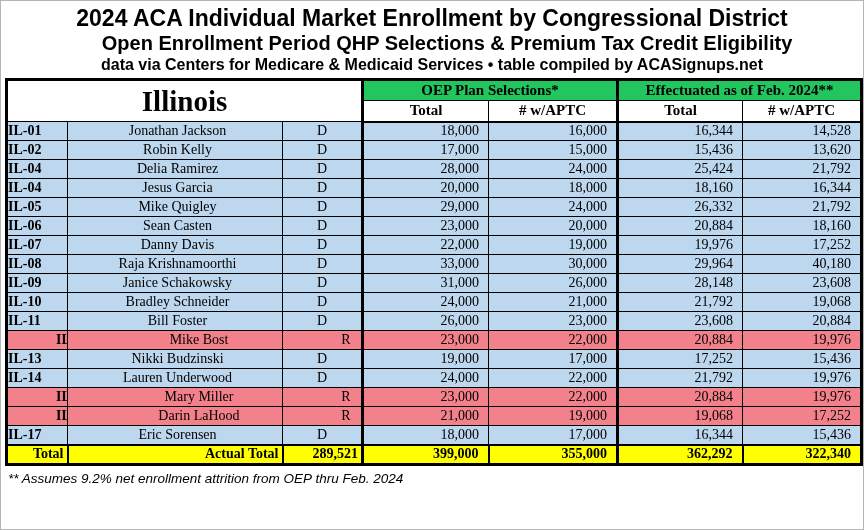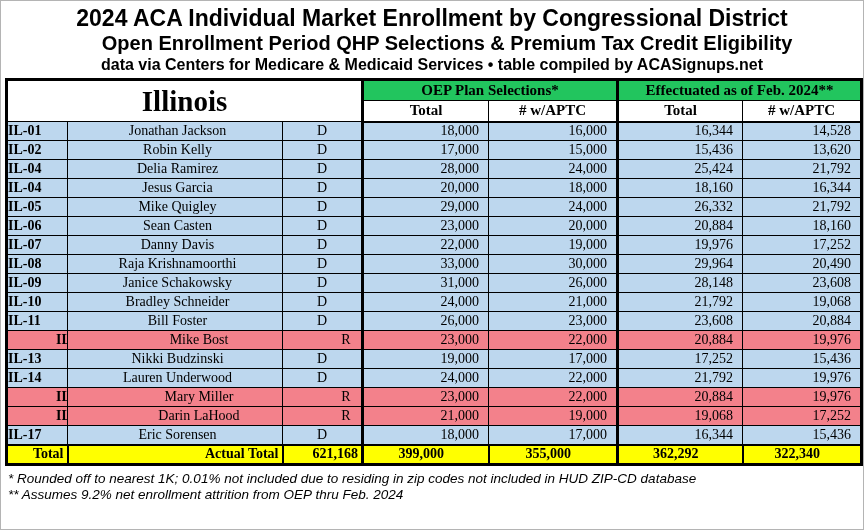--- a/index.html
+++ b/index.html
@@ -47,21 +47,20 @@
   .num   { text-align: right; padding-right: 9px; }
   .sec-left { border-left: 3px solid #000; }
   tr.dem td { background: var(--dem); }
   tr.gop td { background: var(--gop); padding-left: 48px; }
   tr.total td {
     background: var(--tot);
     font-weight: bold;
     border-top: 2px solid #000;
     border-left-width: 2px;
     height: 20px;
-    text-align: center;
   }
   tr.total td.sec-left { border-left-width: 3px; }
   tr.total td.tight { text-align: right; padding-right: 3px; }
   .footnotes {
     margin: 5px 0 0 7px;
     font-style: italic;
     font-size: 13.5px;
     line-height: 16px;
   }
 </style>
@@ -161,21 +160,21 @@
         <td class="num sec-left">19,976</td>
         <td class="num">17,252</td>
       </tr>
       <tr class="dem">
         <td class="dist">IL-08</td>
         <td class="name">Raja Krishnamoorthi</td>
         <td class="party">D</td>
         <td class="num sec-left">33,000</td>
         <td class="num">30,000</td>
         <td class="num sec-left">29,964</td>
-        <td class="num">20,490</td>
+        <td class="num">40,180</td>
       </tr>
       <tr class="dem">
         <td class="dist">IL-09</td>
         <td class="name">Janice Schakowsky</td>
         <td class="party">D</td>
         <td class="num sec-left">31,000</td>
         <td class="num">26,000</td>
         <td class="num sec-left">28,148</td>
         <td class="num">23,608</td>
       </tr>
@@ -249,25 +248,24 @@
         <td class="num sec-left">18,000</td>
         <td class="num">17,000</td>
         <td class="num sec-left">16,344</td>
         <td class="num">15,436</td>
       </tr>
     </tbody>
   <tfoot>
     <tr class="total">
       <td class="tight">Total</td>
       <td class="tight">Actual Total</td>
-      <td class="tight">621,168</td>
+      <td class="tight">289,521</td>
       <td class="num sec-left">399,000</td>
       <td class="num">355,000</td>
       <td class="num sec-left">362,292</td>
       <td class="num">322,340</td>
     </tr>
   </tfoot>
 </table>
 
 <div class="footnotes">
-  <div>* Rounded off to nearest 1K; 0.01% not included due to residing in zip codes not included in HUD ZIP-CD database</div>
   <div>** Assumes 9.2% net enrollment attrition from OEP thru Feb. 2024</div>
 </div>
 
 </body></html>

